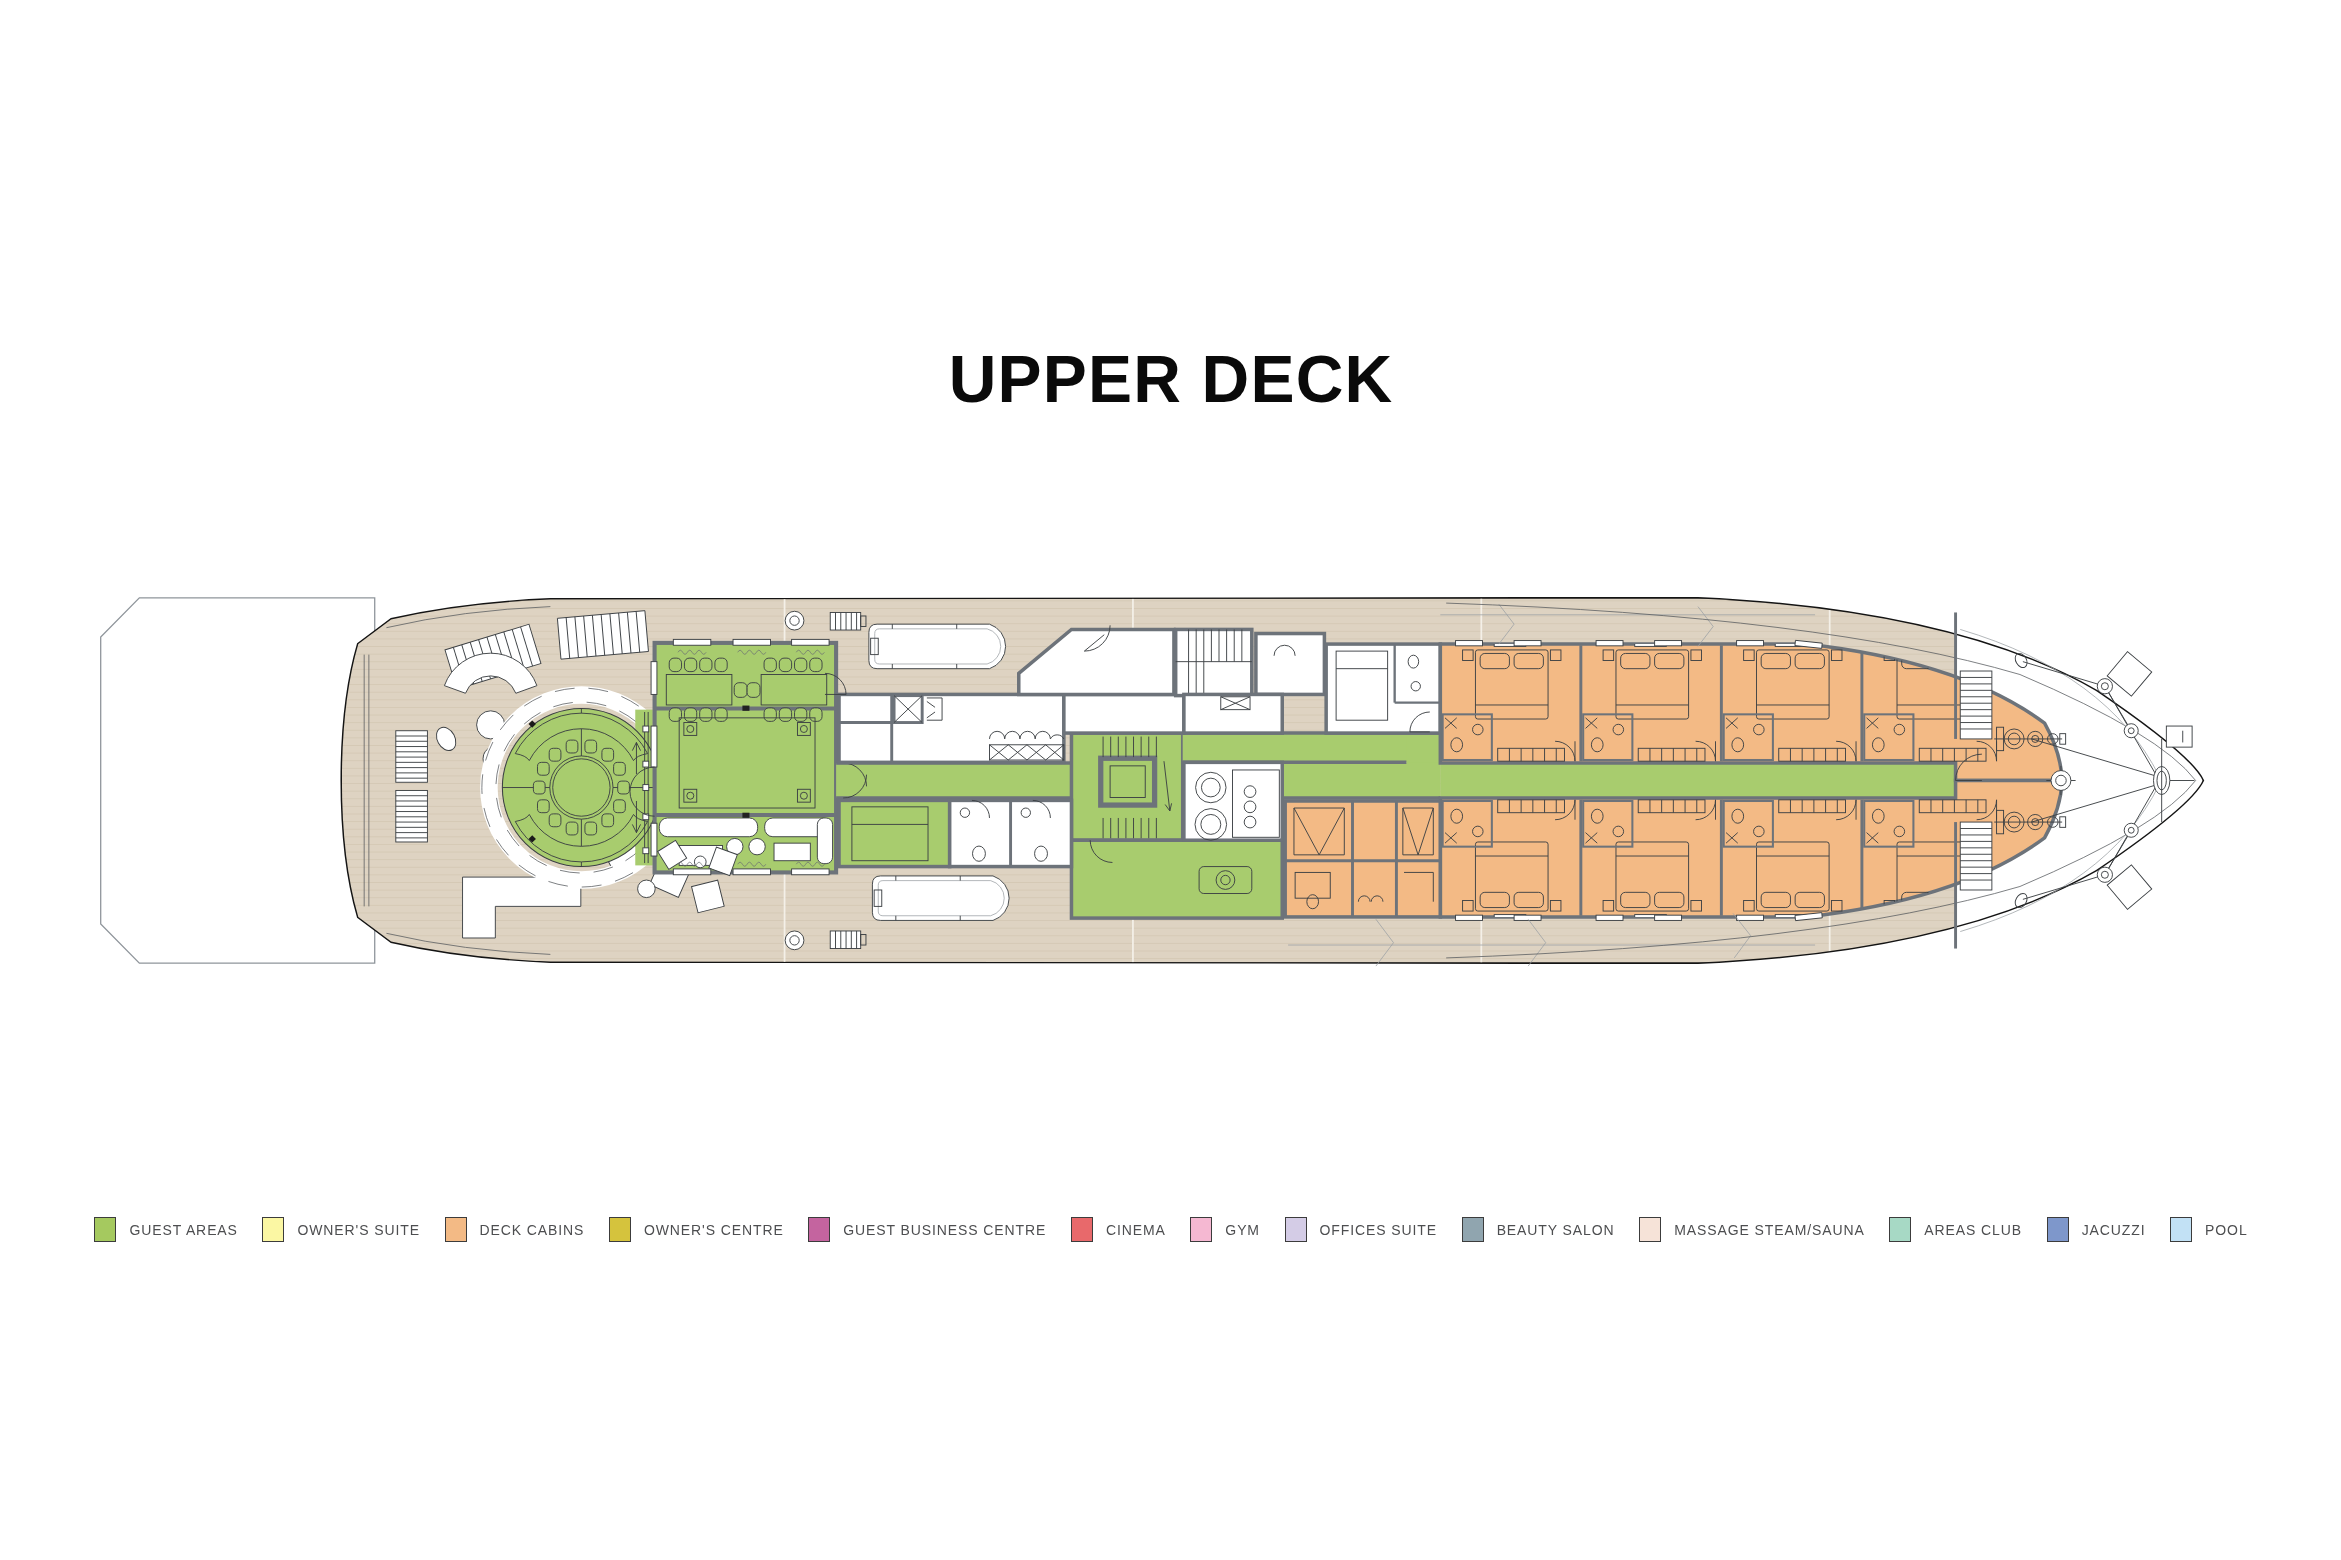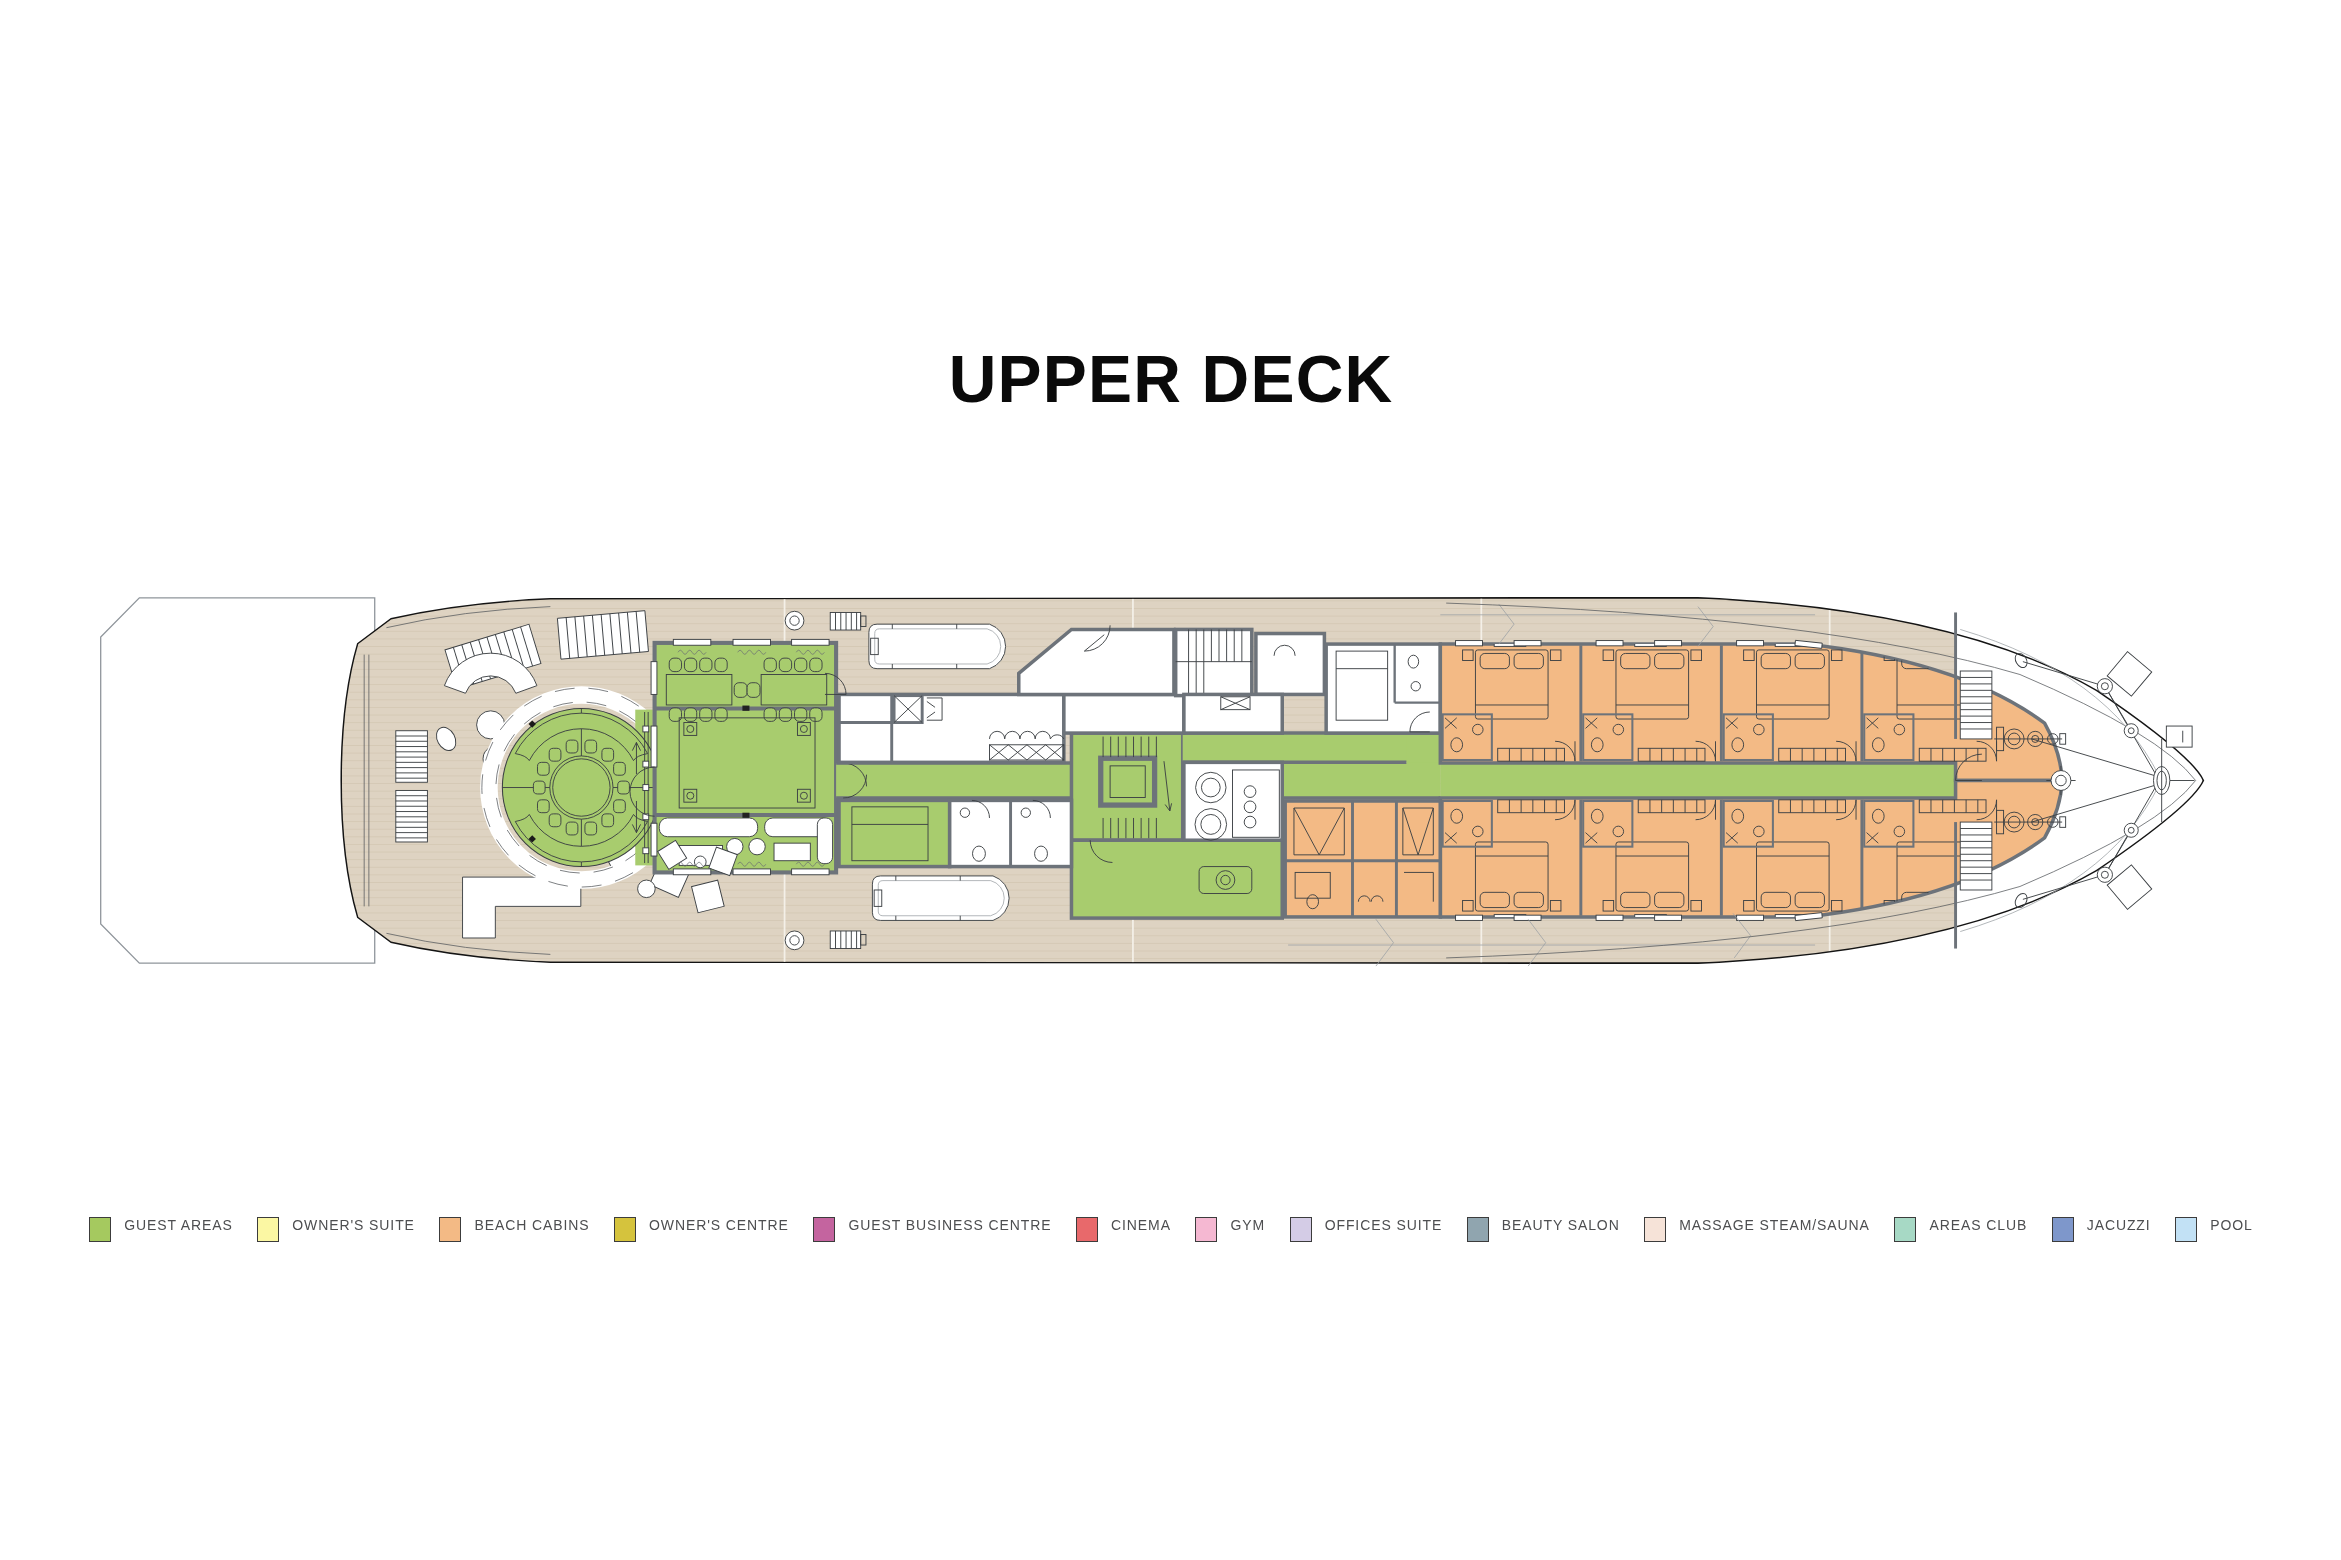--- a/index.html
+++ b/index.html
@@ -3,21 +3,21 @@
 <meta charset="utf-8">
 <style>
   html,body{margin:0;padding:0;background:#ffffff;}
   body{width:2342px;height:1561px;position:relative;overflow:hidden;
        font-family:"Liberation Sans",sans-serif;}
   .page-title{position:absolute;top:341px;left:0;width:100%;text-align:center;
       font-size:66px;font-weight:bold;letter-spacing:1.2px;color:#0a0a0a;}
   .plan-svg{position:absolute;left:0;top:0;}
   .legend{position:absolute;top:1217px;left:0;width:100%;display:flex;
       justify-content:center;align-items:center;gap:24.6px;white-space:nowrap;}
-  .legend-item{display:flex;gap:13px;}
+  .legend-item{display:flex;align-items:center;gap:13px;}
   .swatch{width:22px;height:25px;border:1.8px solid #3c3c3c;box-sizing:border-box;flex:none;}
   .legend-label{font-size:14px;letter-spacing:0.9px;color:#4d4e50;}
 
   
   .hull{fill:#ffffff;stroke:#141414;stroke-width:5;}
   .wallS{stroke:#6d737a;}
   .g{fill:#a8cc6e;}
   .o{fill:#f3ba85;}
   .w{fill:#ffffff;}
   .t{fill:none;stroke:#3c4044;stroke-width:1.6;}
@@ -501,21 +501,21 @@
   <div class="legend-item">
     <span class="swatch" style="background: rgb(165, 201, 95);"></span>
     <span class="legend-label">GUEST AREAS</span>
   </div>
   <div class="legend-item">
     <span class="swatch" style="background: rgb(251, 247, 163);"></span>
     <span class="legend-label">OWNER'S SUITE</span>
   </div>
   <div class="legend-item">
     <span class="swatch" style="background: rgb(243, 186, 133);"></span>
-    <span class="legend-label">BEACH CABINS</span>
+    <span class="legend-label">DECK CABINS</span>
   </div>
   <div class="legend-item">
     <span class="swatch" style="background: rgb(213, 195, 61);"></span>
     <span class="legend-label">OWNER'S CENTRE</span>
   </div>
   <div class="legend-item">
     <span class="swatch" style="background: rgb(196, 100, 159);"></span>
     <span class="legend-label">GUEST BUSINESS CENTRE</span>
   </div>
   <div class="legend-item">

